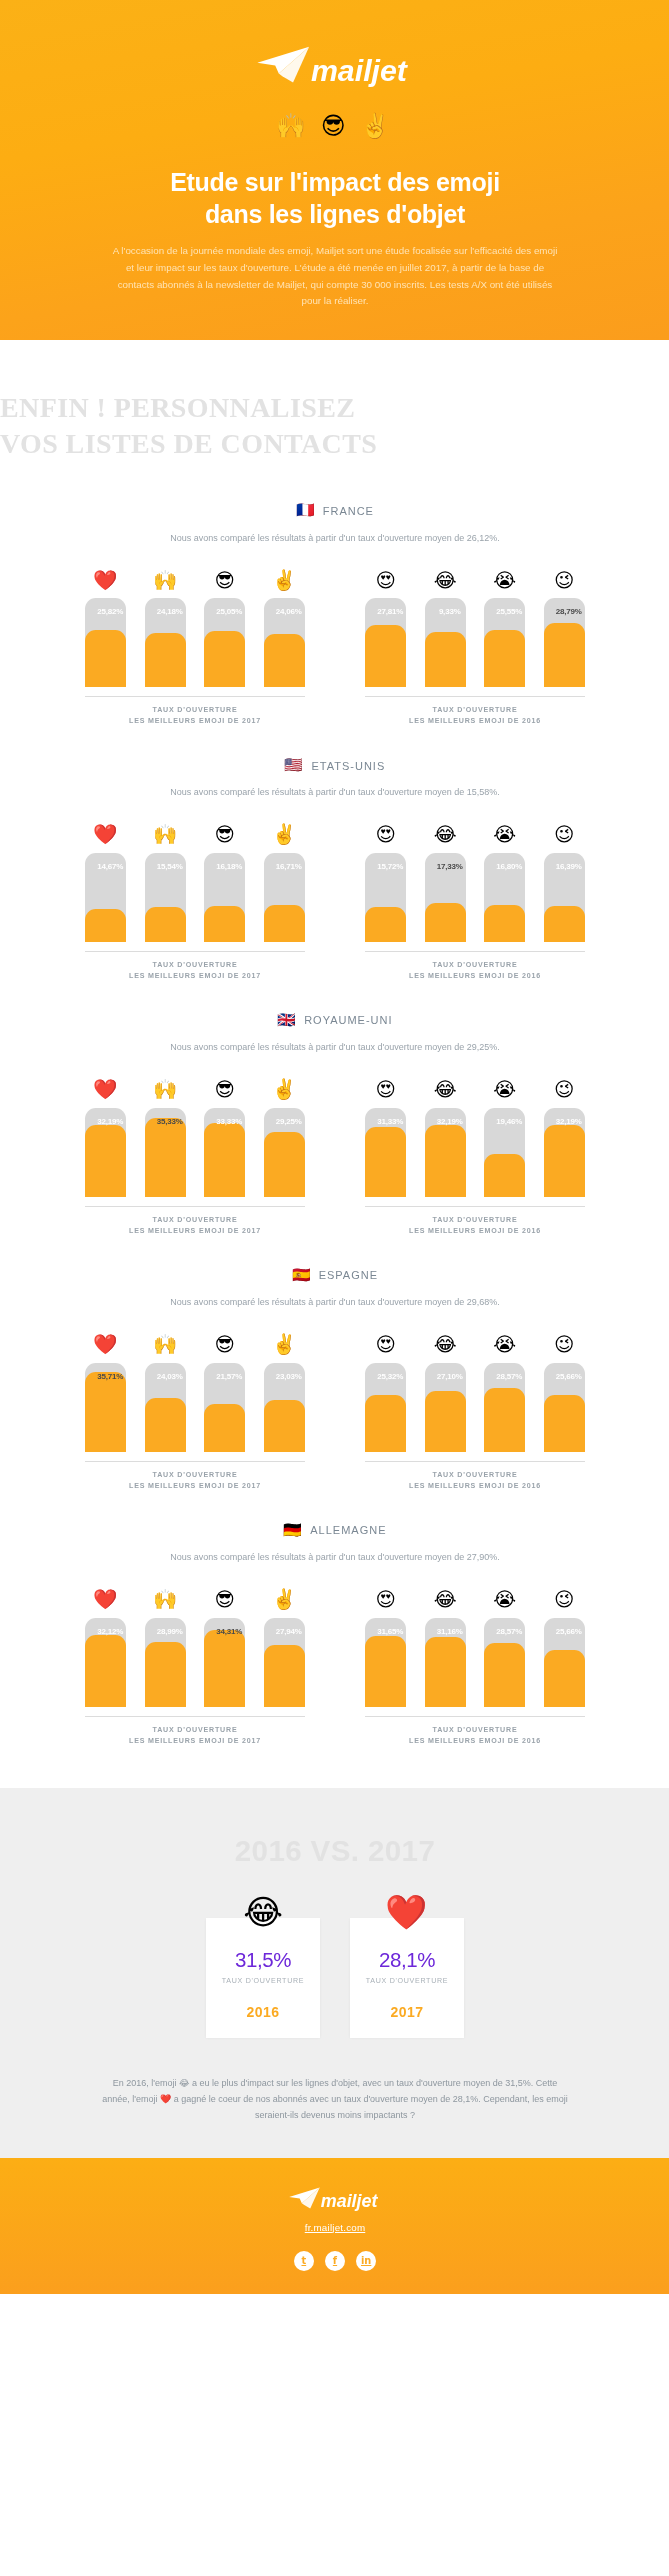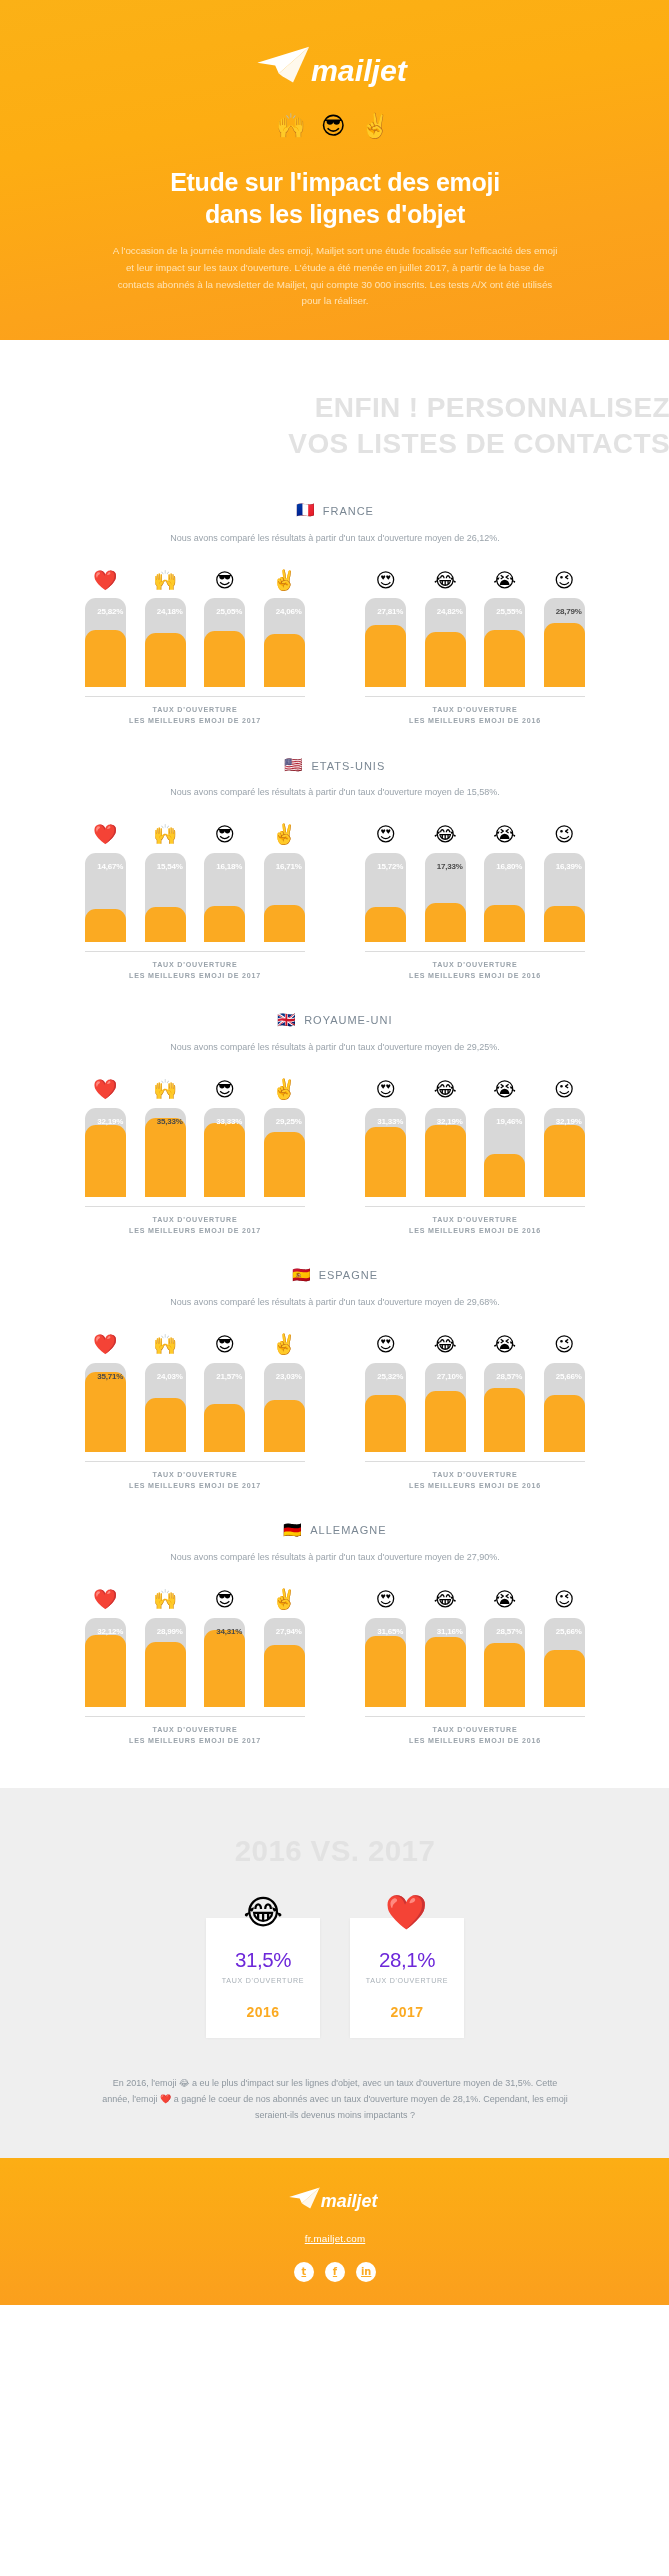--- a/index.html
+++ b/index.html
@@ -39,22 +39,23 @@
     margin: 12.5px auto 0 auto;
     width: 446px;
     color: #ffe3b3;
     font-size: 9.8px;
     line-height: 1.72;
   }
 
   
   .banner {
     padding: 50px 0 27px 0;
-    text-align: right;
+    text-align: left;
     background: #ffffff;
+    font-family: Liberation Serif, serif;
   }
   .banner-title {
     color: #e2e2e2;
     font-size: 28px;
     font-weight: bold;
     line-height: 1.28;
     letter-spacing: 0.4px;
   }
 
   
@@ -117,21 +118,21 @@
   }
   .vs-note .em { font-family: "DejaVu Sans", sans-serif; }
 
   
   .footer {
     background: linear-gradient(180deg, #fcae14 0%, #fb9f1d 100%);
     padding: 27px 0 23px 0; text-align: center;
   }
   .footer-logo { height: 27px; display: flex; align-items: center; justify-content: center; }
   .footer-link {
-    display: block; margin-top: 21px; color: #ffffff; font-size: 9.8px;
+    display: block; margin-top: 10px; color: #ffffff; font-size: 9.8px;
     text-decoration: underline; letter-spacing: 0.2px;
   }
   .socials { display: flex; justify-content: center; gap: 10.7px; margin-top: 18px; }
   .social {
     width: 20.5px; height: 20.5px; border-radius: 50%; background: #ffffff;
     display: flex; align-items: center; justify-content: center;
     color: #fbaa22; font-size: 9.8px; font-weight: bold;
     font-family: "DejaVu Sans", sans-serif;
   }
 </style>
@@ -211,21 +212,21 @@
             <div class="bar-col">
               <span class="bar-emoji">😍</span>
               <div class="bar-track">
                 <span class="bar-value">27,81%</span>
                 <div class="bar-fill" style="height:69.5%"></div>
               </div>
             </div>
             <div class="bar-col">
               <span class="bar-emoji">😂</span>
               <div class="bar-track">
-                <span class="bar-value">24,82%</span>
+                <span class="bar-value">9,33%</span>
                 <div class="bar-fill" style="height:62.1%"></div>
               </div>
             </div>
             <div class="bar-col">
               <span class="bar-emoji">😭</span>
               <div class="bar-track">
                 <span class="bar-value">25,55%</span>
                 <div class="bar-fill" style="height:63.9%"></div>
               </div>
             </div>

